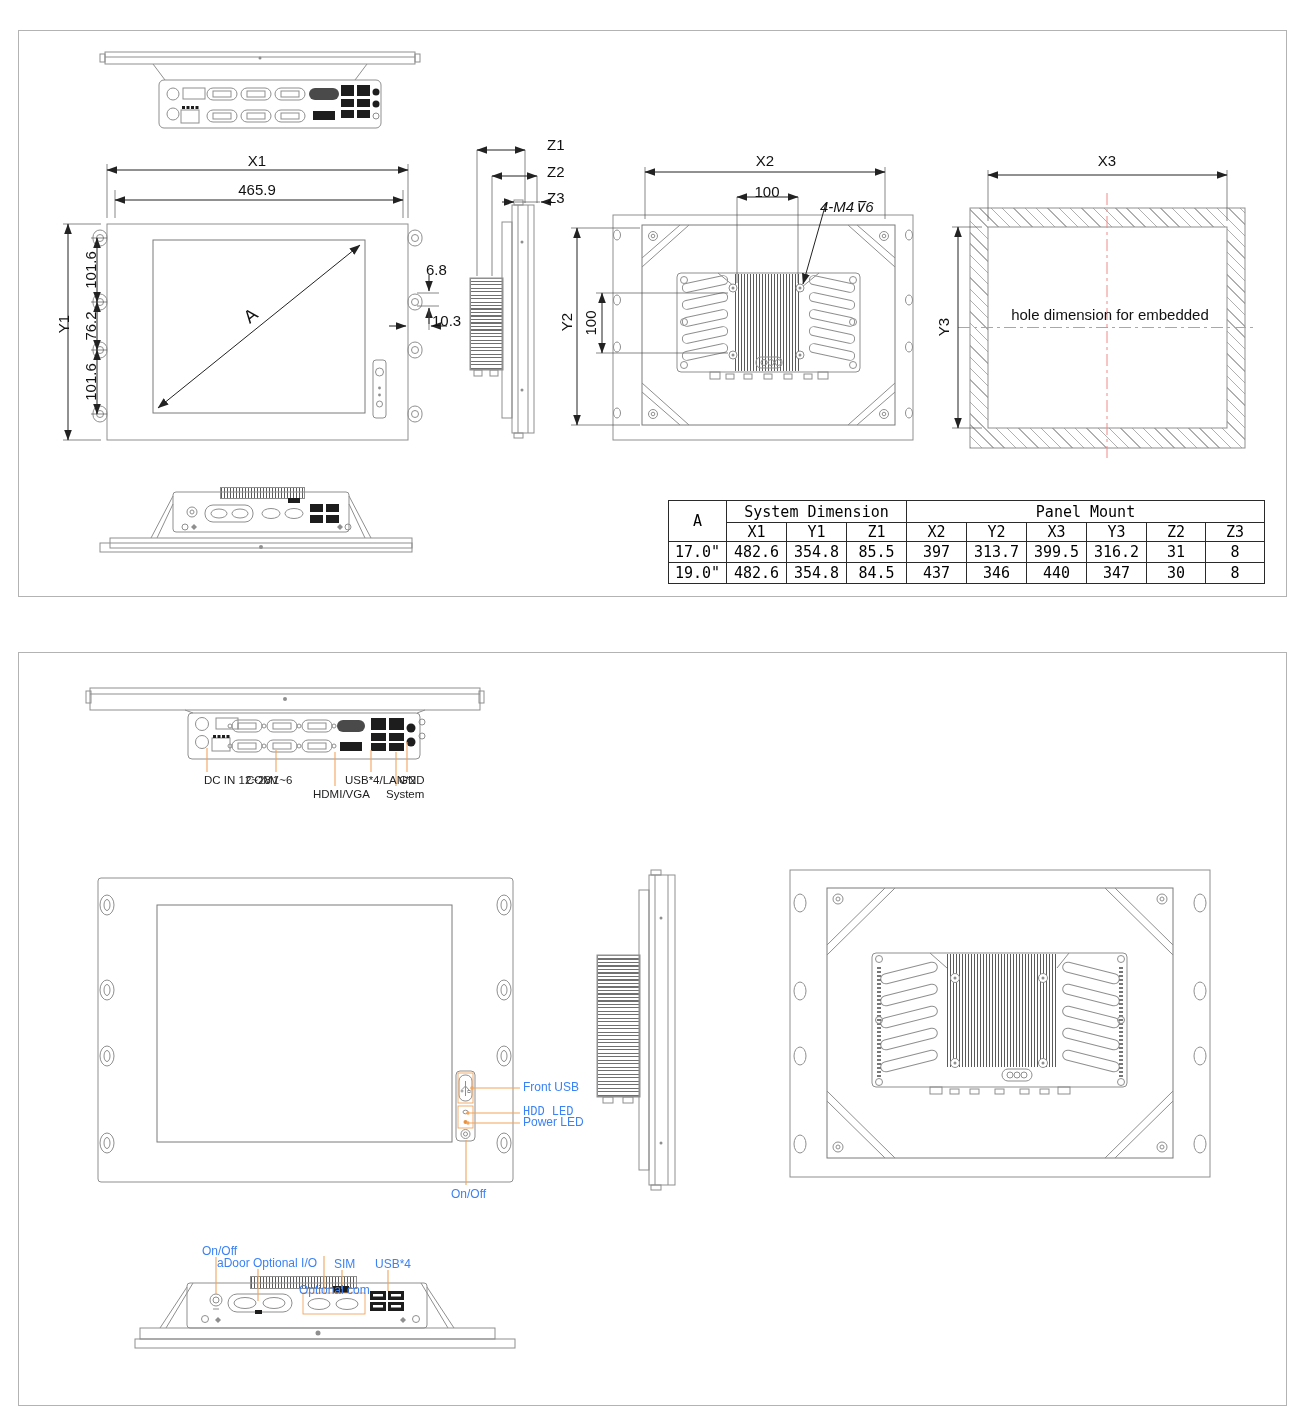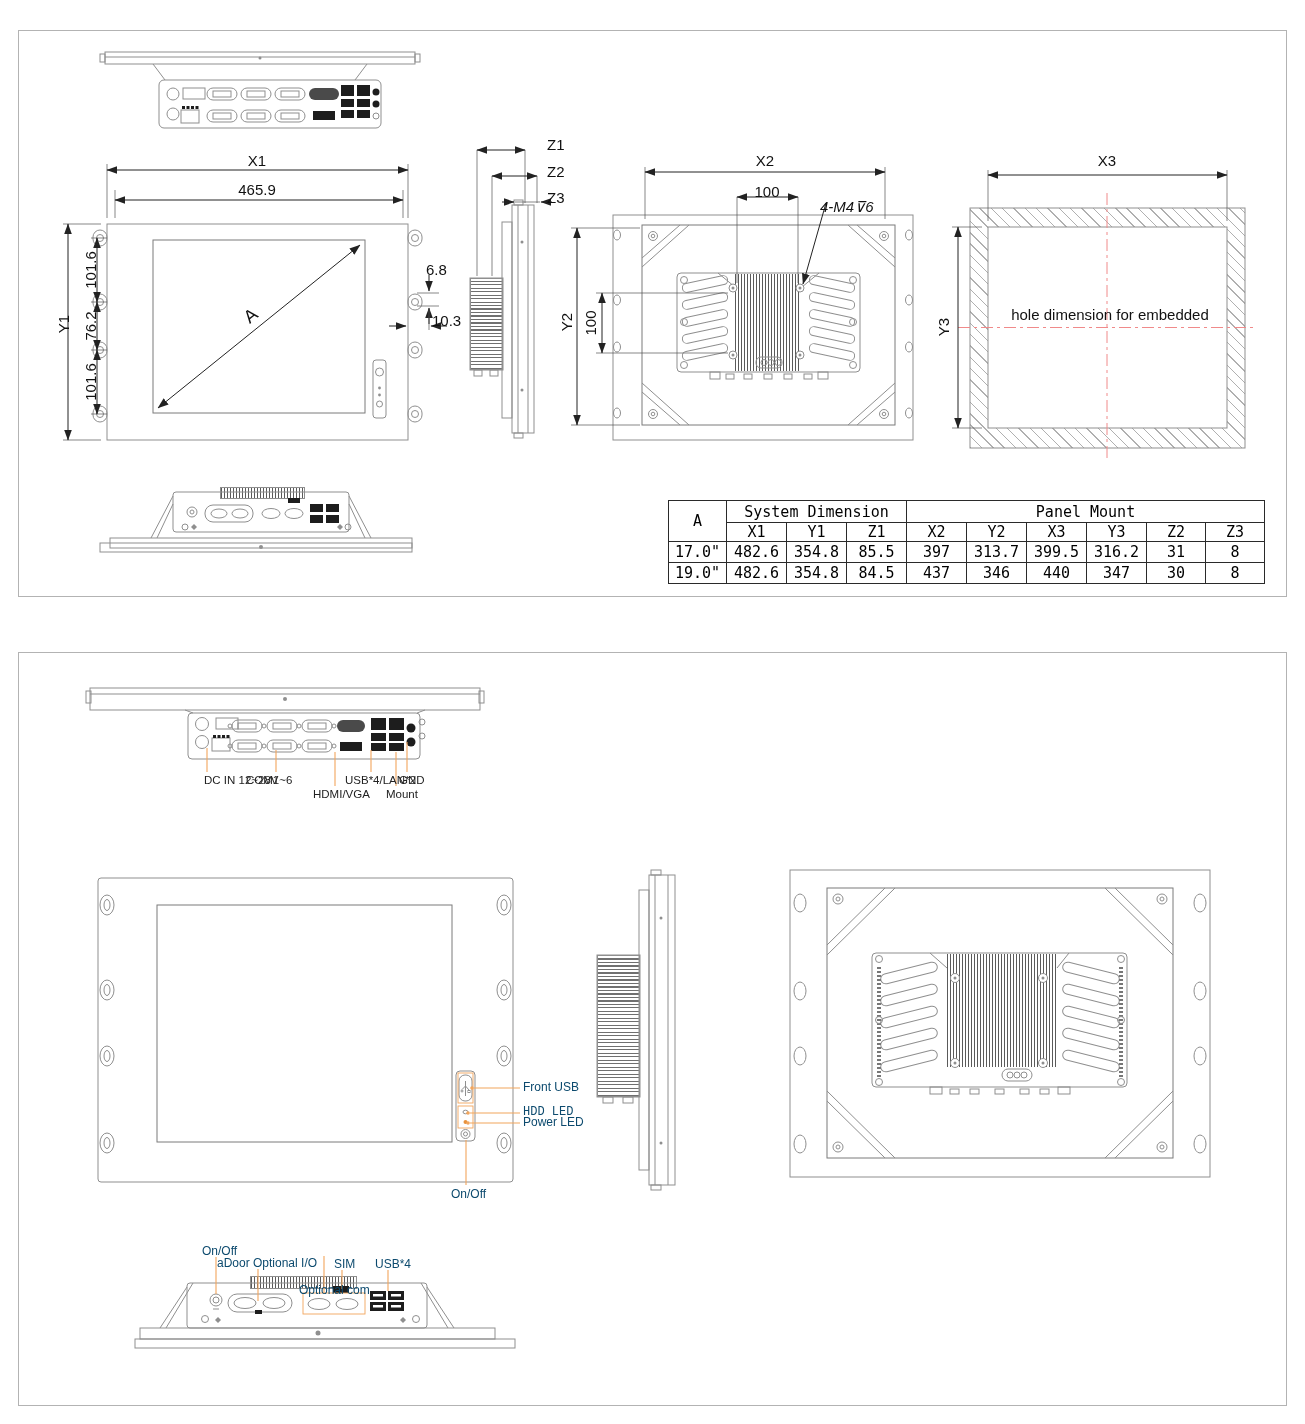--- a/index.html
+++ b/index.html
@@ -25,21 +25,21 @@
   .outl{border:1px solid #8f8f8f;box-sizing:border-box;}
   .hatch{position:absolute;background:repeating-linear-gradient(45deg,#b0b0b0 0 1px,transparent 1px 8px);}
   .whitebox{position:absolute;background:#fff;}
   
   .lbl{position:absolute;color:#111;font-size:15px;line-height:17px;white-space:nowrap;}
   .lbl.c{transform:translateX(-50%);}
   .vlbl{position:absolute;color:#111;font-size:15px;line-height:15px;white-space:nowrap;transform:translate(-50%,-50%) rotate(-90deg);}
   .dlbl{position:absolute;color:#111;font-size:18px;white-space:nowrap;transform:translate(-50%,-50%) rotate(-39deg);}
   .note{font-size:15px;}
   .slbl{position:absolute;color:#222;font-size:11.5px;line-height:13px;white-space:nowrap;}
-  .flbl{position:absolute;color:#0c4a6e;font-size:12px;line-height:13px;white-space:nowrap;}
+  .flbl{position:absolute;color:#3b82f6;font-size:12px;line-height:13px;white-space:nowrap;}
   
   table#spec{position:absolute;left:668px;top:500px;border-collapse:collapse;font-family:"DejaVu Sans Mono",monospace;font-size:15px;color:#000;table-layout:fixed;}
   #spec td{border:1px solid #2a2a2a;text-align:center;padding:0;overflow:hidden;}
   #spec tr.h1 td{height:21px;}
   #spec tr.h2 td{height:18px;}
   #spec tr.d td{height:20px;}
 </style>
 </head>
 <body>
 
@@ -630,21 +630,21 @@
   <span class="vlbl" style="left:566px;top:322px;">Y2</span>
   <span class="vlbl" style="left:590px;top:323px;">100</span>
   <span class="lbl c" style="left:1107px;top:152px;">X3</span>
   <span class="vlbl" style="left:943px;top:327px;">Y3</span>
   <span class="lbl c note" style="left:1110px;top:306px;">hole dimension for embedded</span>
 
   <span class="slbl" style="left:193px;top:774px;padding-left:11px;">DC IN 12~28V</span>
   <span class="slbl" style="left:246px;top:774px;">COM1~6</span>
   <span class="slbl" style="left:313px;top:788px;">HDMI/VGA</span>
   <span class="slbl" style="left:345px;top:774px;">USB*4/LAN*2</span>
-  <span class="slbl" style="left:386px;top:788px;">Mount</span>
+  <span class="slbl" style="left:386px;top:788px;">System</span>
   <span class="slbl" style="left:399px;top:774px;">GND</span>
   <span class="flbl" style="left:523px;top:1081px;">Front USB</span>
   <span class="flbl" style="left:523px;top:1106px;font-family:Liberation Mono, monospace;">HDD LED</span>
   <span class="flbl" style="left:523px;top:1116px;">Power LED</span>
   <span class="flbl" style="left:451px;top:1188px;">On/Off</span>
   <span class="flbl" style="left:202px;top:1245px;">On/Off</span>
   <span class="flbl" style="left:217px;top:1257px;">aDoor Optional I/O</span>
   <span class="flbl" style="left:299px;top:1244px;margin-top:40px;">Optional com</span>
   <span class="flbl" style="left:334px;top:1258px;">SIM</span>
   <span class="flbl" style="left:375px;top:1258px;">USB*4</span>

